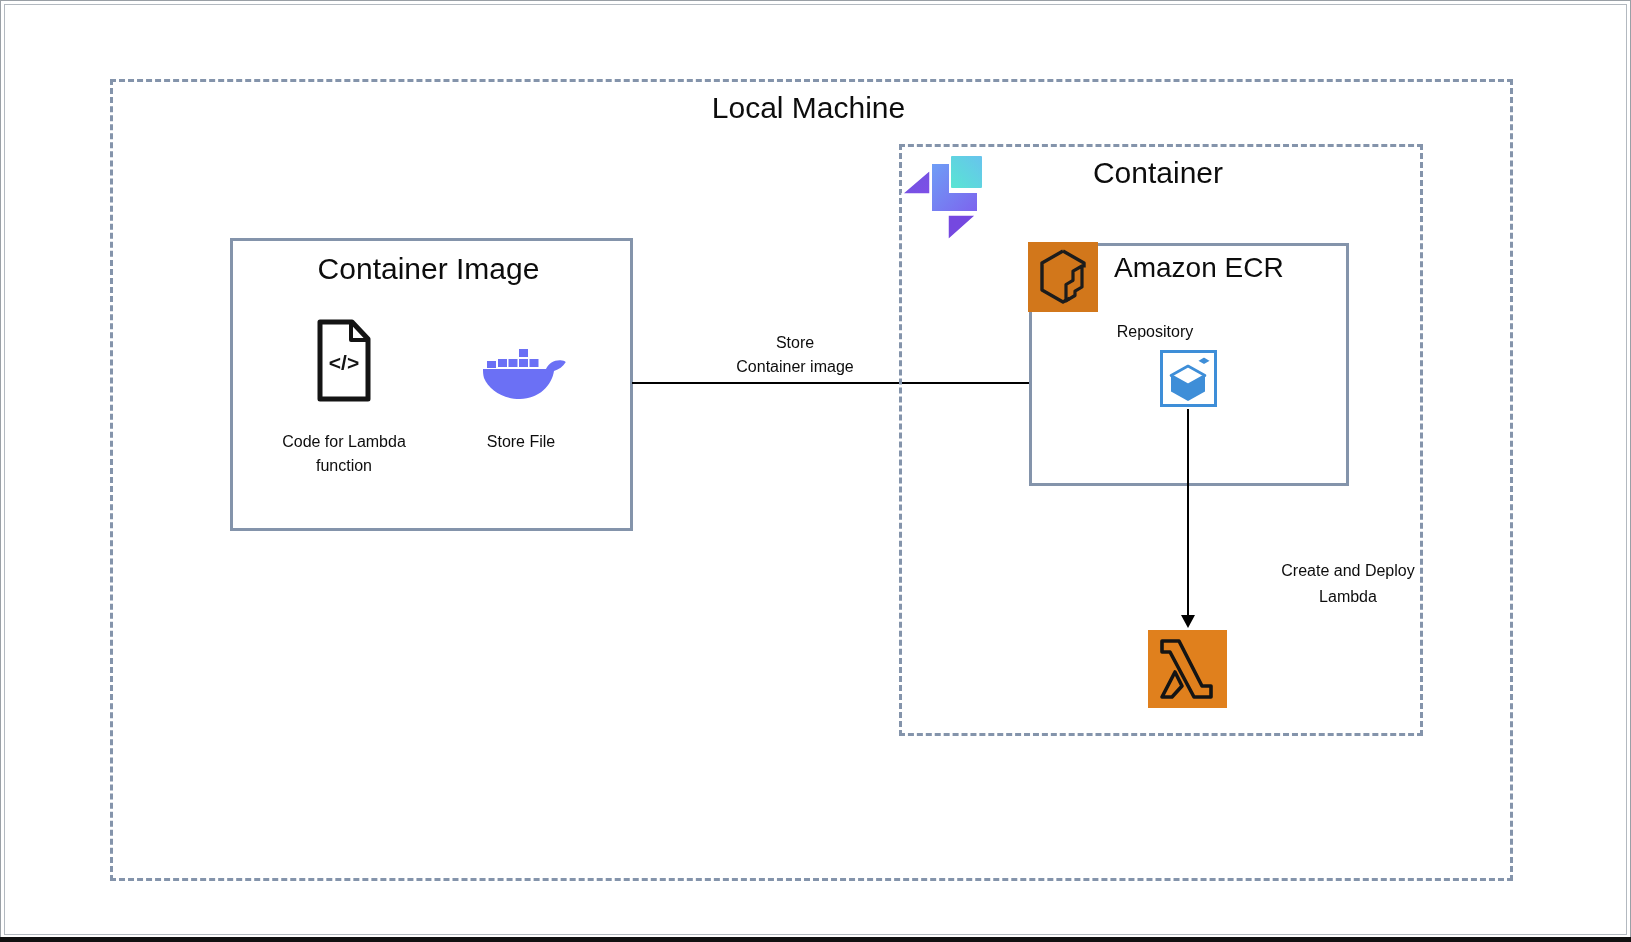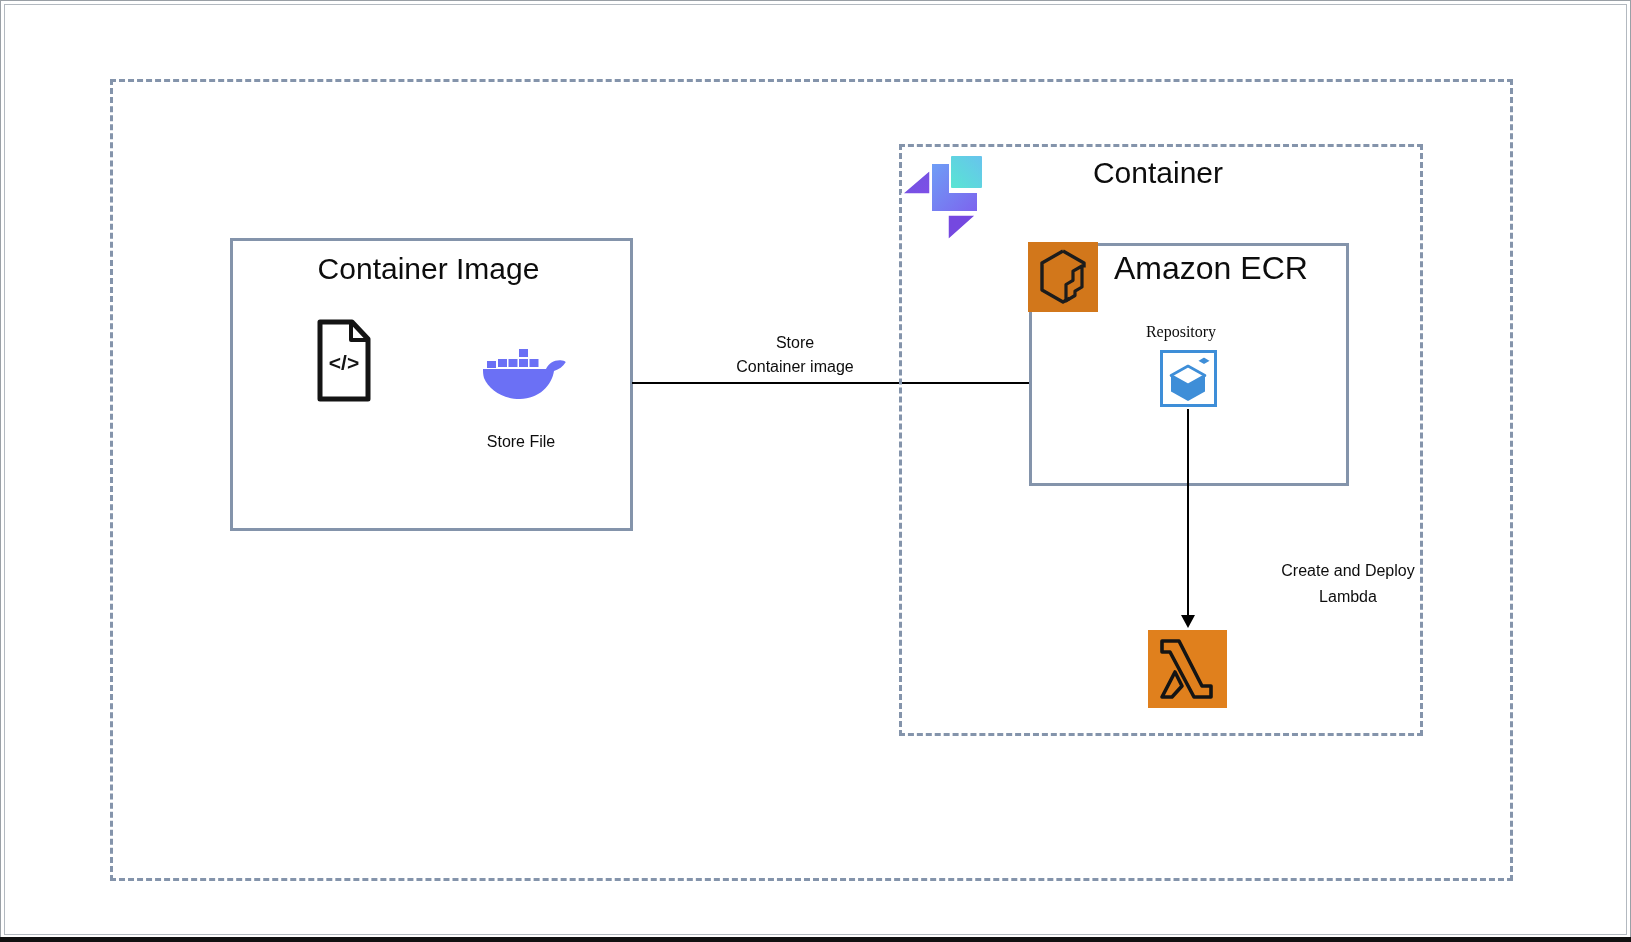--- a/index.html
+++ b/index.html
@@ -30,53 +30,56 @@
   .docker-label{left:421px;top:430px;width:200px;}
 
   
   .ls-box{left:899px;top:144px;width:518px;height:586px;}
   .ls-title{left:899px;top:156px;width:518px;}
   .ls-logo{left:901px;top:152px;}
 
   
   .ecr-box{left:1029px;top:243px;width:314px;height:237px;}
   .ecr-icon{left:1028px;top:242px;}
-  .ecr-title{left:1114px;top:253px;font-size:32px;line-height:30px;white-space:nowrap;color:#0d0d0d;}
-  .repo-label{left:1081px;top:320px;width:200px;font-family:Liberation Serif, serif;}
+  .ecr-title{left:1114px;top:253px;font-size:28px;line-height:30px;white-space:nowrap;color:#0d0d0d;}
+  .repo-label{left:1055px;top:320px;width:200px;}
   .repo-icon{left:1160px;top:350px;width:57px;height:57px;border:3px solid #3e8ed8;background:#fff;box-sizing:border-box;}
 
   
   .lambda-icon{left:1148px;top:630px;}
 
   
   .arrow-line-h{left:632px;top:382px;width:510px;height:2px;background:#000;}
   .arrow-head-right{left:1141px;top:376px;width:0;height:0;border-top:7px solid transparent;border-bottom:7px solid transparent;border-left:13px solid #000;}
   .arrow-label-1{left:670px;top:331px;width:250px;}
   .arrow-line-v{left:1187px;top:409px;width:2px;height:207px;background:#000;}
   .arrow-head-down{left:1181px;top:615px;width:0;height:0;border-left:7px solid transparent;border-right:7px solid transparent;border-top:13px solid #000;}
   .arrow-label-2{left:1228px;top:558px;width:240px;line-height:26px;}
 </style>
 </head>
 <body>
 
 <div class="canvas">
   <div class="inner-frame"></div>
 
   <div class="abs box-dashed lm-box"></div>
+  <div class="abs title-lg lm-title">Local Machine</div>
 
   <div class="abs box-solid ci-box"></div>
   <div class="abs title-lg ci-title">Container Image</div>
 
   <div class="abs code-icon">
     <svg width="58" height="86" viewBox="0 0 58 86">
       <path d="M5,4 H37 L53,21 V81 H5 Z" fill="#fff" stroke="#141414" stroke-width="5" stroke-linejoin="round"></path>
       <path d="M36,5 V22 H52" fill="none" stroke="#141414" stroke-width="4" stroke-linejoin="round"></path>
       <text x="29" y="52" text-anchor="middle" font-family="Liberation Sans, sans-serif" font-weight="bold" font-size="21" fill="#141414">&lt;/&gt;</text>
     </svg>
   </div>
+  <div class="abs label code-label">Code for Lambda
+function</div>
 
   <div class="abs docker-icon">
     <svg width="90" height="68" viewBox="0 0 90 68" fill="#6b70f5">
       <rect x="43" y="9" width="9" height="8"></rect>
       <rect x="11" y="21" width="9" height="7"></rect>
       <rect x="22" y="19" width="9" height="8"></rect>
       <rect x="32.5" y="19" width="9" height="8"></rect>
       <rect x="43" y="19" width="9" height="8"></rect>
       <rect x="53.5" y="19" width="9" height="8"></rect>
       <path d="M7,29 L70,29 C73,23 79,19.5 86,20.5 C89,21 90,22 89.5,22.5 C87,26.5 83,29.5 78,31 C76,45 63,59 44,59 C27,59 13,50 8,38 C7,35 7,31 7,29 Z"></path>

